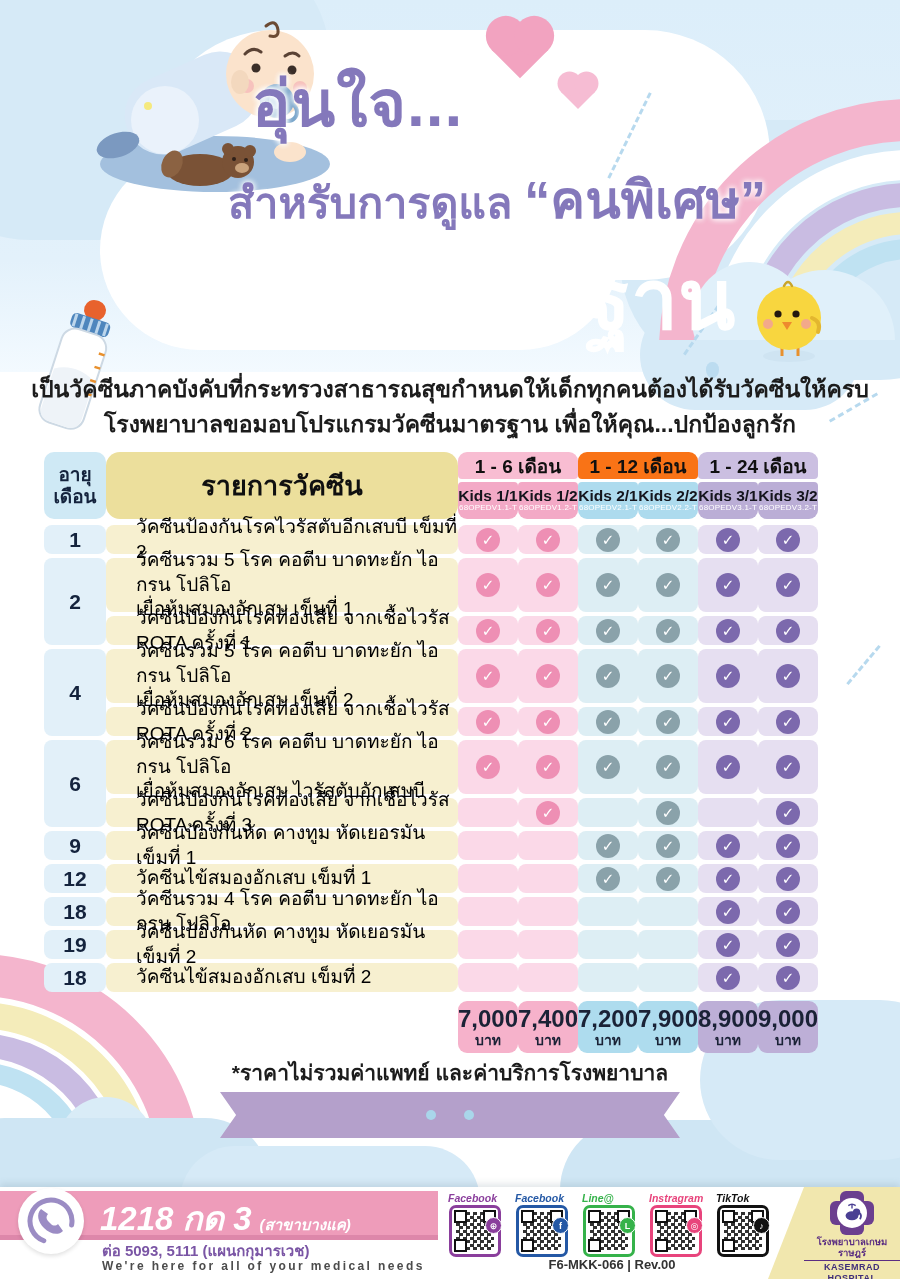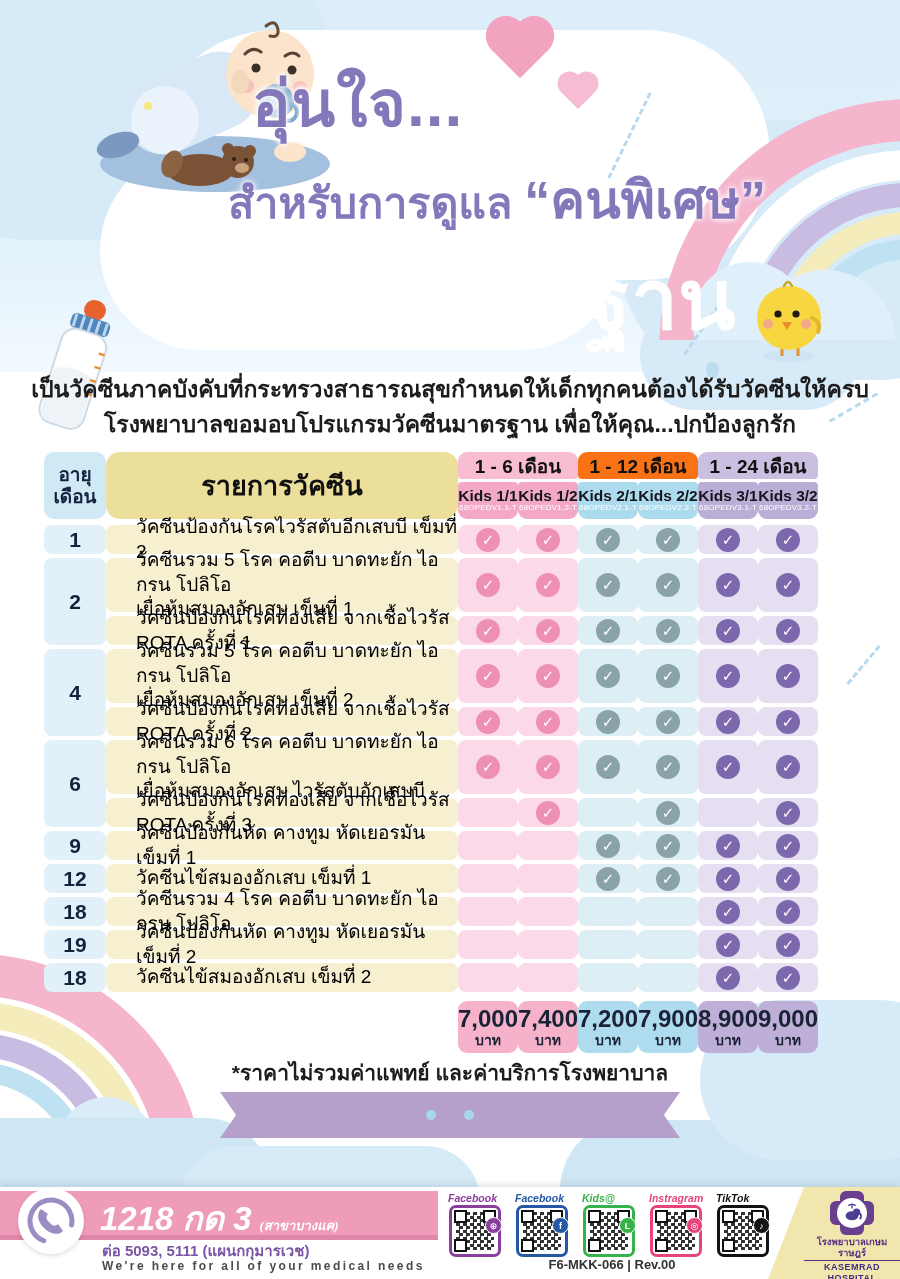--- a/index.html
+++ b/index.html
@@ -76,21 +76,21 @@
   .ribbon{position:absolute;left:220px;top:1092px;width:460px;height:46px;background:#b4a0cb;
           clip-path:polygon(0 0,100% 0,96.5% 50%,100% 100%,0 100%,3.5% 50%);
           display:flex;align-items:center;justify-content:center;color:#fff;font-size:27px;font-weight:800;}
   .ribbon .dot{width:10px;height:10px;border-radius:50%;background:#a9d6ea;margin:0 14px;}
 
   
   .footer{position:absolute;left:0;bottom:0;width:900px;height:92px;background:#ffffff;box-shadow:0 -3px 7px rgba(90,110,130,.18);}
   .pink-band{position:absolute;left:0;top:4px;width:478px;height:44px;background:#ee9cba;border-radius:0 26px 30px 0;border-bottom:5px solid #dd87aa;}
   .phone-circle{position:absolute;left:18px;top:1px;width:66px;height:66px;background:#fff;border-radius:50%;display:flex;align-items:center;justify-content:center;box-shadow:0 2px 4px rgba(0,0,0,.12);}
   .phone-num{position:absolute;left:100px;top:5px;font-size:33px;font-weight:800;font-style:italic;color:#ffffff;white-space:nowrap;}
-  .phone-branch{font-size:13px;font-weight:700;margin-left:8px;font-family:Liberation Serif, serif;}
+  .phone-branch{font-size:15px;font-weight:700;margin-left:8px;}
   .ext{position:absolute;left:102px;top:52px;font-size:15px;font-weight:700;color:#7a55a5;}
   .tagline{position:absolute;left:102px;top:72px;font-size:12px;font-weight:600;letter-spacing:2.4px;color:#4c4c4c;}
 
   .social-panel{position:absolute;left:438px;top:0;width:348px;height:88px;background:#fff;border-radius:0 0 14px 14px;}
   .socials{position:absolute;left:448px;top:5px;display:flex;gap:9px;}
   .social{position:relative;width:58px;}
   .s-label{font-size:10.5px;font-weight:800;font-style:italic;text-align:left;margin-bottom:1px;white-space:nowrap;}
   .qr{position:relative;width:46px;height:46px;border:3px solid #000;border-radius:7px;background:#fff;margin-left:1px;}
   .qr-pat{position:absolute;inset:4px;background:
       repeating-conic-gradient(#1b1b1b 0 90deg,#ffffff 90deg 180deg) 0 0/7px 7px;opacity:.9;}
@@ -534,21 +534,21 @@
           <div class="s-label" style="color: rgb(36, 88, 165);">Facebook</div>
           <div class="qr" style="border-color: rgb(36, 88, 165);">
             <div class="qr-pat"></div>
             <div class="fsq a"></div>
             <div class="fsq b"></div>
             <div class="fsq c"></div>
             <div class="s-icon" style="background: rgb(36, 88, 165);">f</div>
           </div>
         </div>
         <div class="social">
-          <div class="s-label" style="color: rgb(53, 178, 74);">Kids@</div>
+          <div class="s-label" style="color: rgb(53, 178, 74);">Line@</div>
           <div class="qr" style="border-color: rgb(53, 178, 74);">
             <div class="qr-pat"></div>
             <div class="fsq a"></div>
             <div class="fsq b"></div>
             <div class="fsq c"></div>
             <div class="s-icon" style="background: rgb(53, 178, 74);">L</div>
           </div>
         </div>
         <div class="social">
           <div class="s-label" style="color: rgb(232, 68, 124);">Instragram</div>

